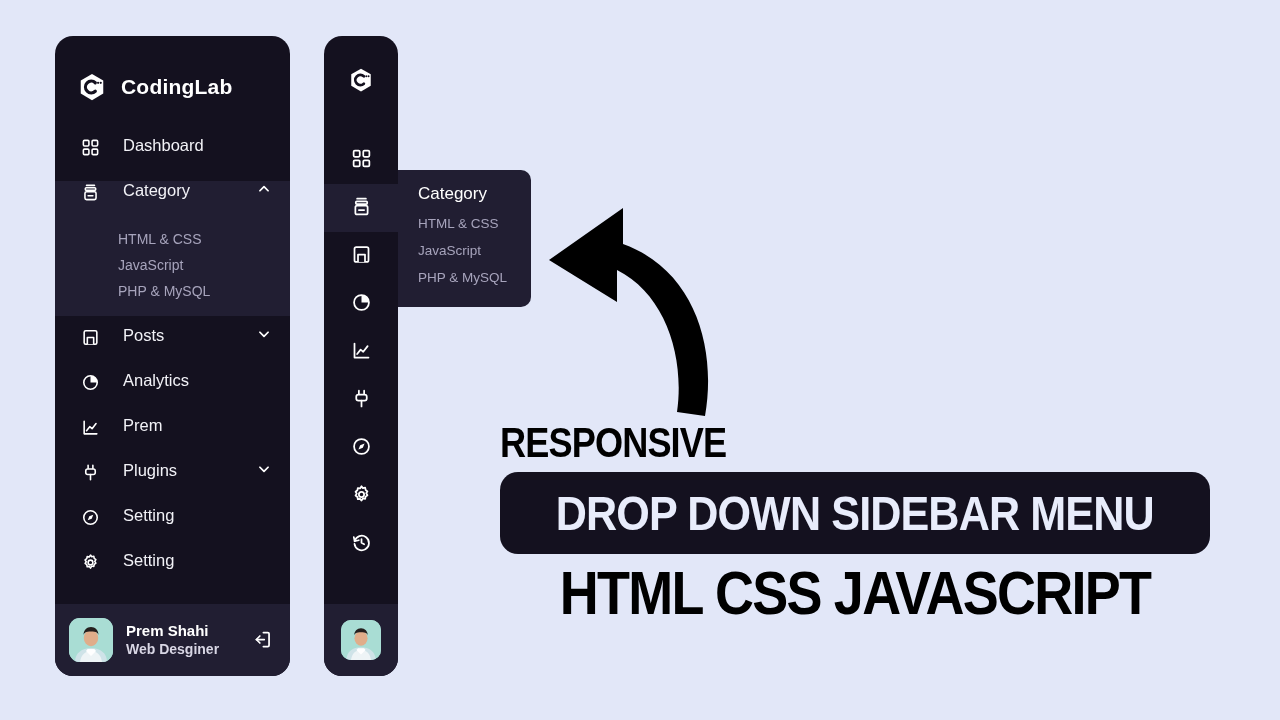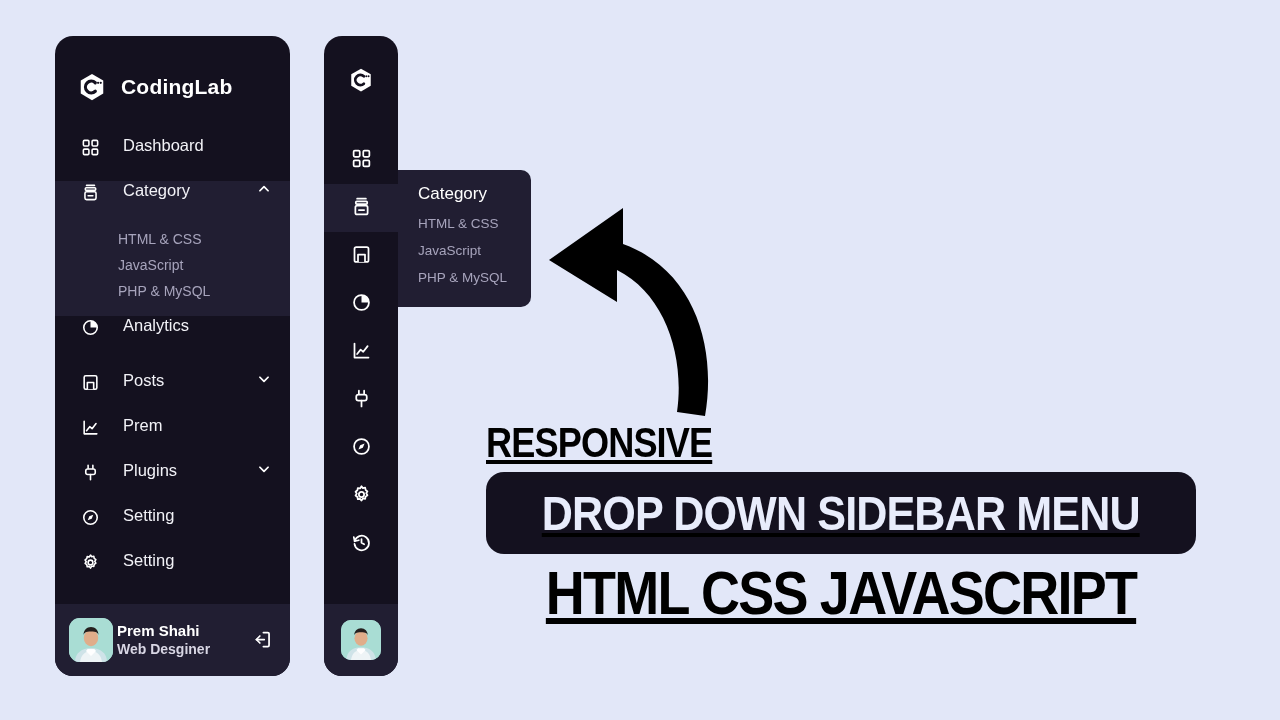--- a/index.html
+++ b/index.html
@@ -80,21 +80,21 @@
   }
 
   
   .profile-wrap { margin-top: auto; padding: 0 0 0 0; }
   .profile-card {
     background: #211e32;
     height: 72px;
     display: flex;
     align-items: center;
     padding: 0 16px 0 14px;
-    gap: 4px;
+    gap: 13px;
   }
   .avatar {
     width: 44px; height: 44px;
     border-radius: 11px;
     flex: 0 0 44px;
     overflow: hidden;
     position: relative;
     background: #a9ddd4;
   }
   .profile-text { flex: 1; min-width: 0; }
@@ -186,24 +186,23 @@
     position: absolute;
     left: 545px;
     top: 198px;
     width: 170px;
     height: 220px;
   }
 
   
   #promo {
     position: absolute;
-    left: 486px;
+    left: 500px;
     top: 422px;
     width: 710px;
-    text-decoration: underline;
   }
   .promo-kicker {
     font-family: "Liberation Sans Narrow", "Liberation Sans", sans-serif;
     font-size: 42px;
     font-weight: bold;
     color: #000000;
     letter-spacing: -1px;
     line-height: 1;
     transform: scaleX(.86);
     transform-origin: left center;
@@ -287,43 +286,43 @@
           </svg>
         </span>
       </div>
       <div class="submenu">
         <div class="submenu-item">HTML &amp; CSS</div>
         <div class="submenu-item">JavaScript</div>
         <div class="submenu-item">PHP &amp; MySQL</div>
       </div>
     </div>
 
-    <div class="menu-item">
-      <span class="m-icon">
-        <svg viewBox="0 0 24 24" width="19" height="19" fill="none" stroke="#ffffff" stroke-width="2">
-          <circle cx="12" cy="12" r="8.5"></circle>
-          <path d="M12 12 L12 3.5 A8.5 8.5 0 0 1 20.5 12 Z" fill="#ffffff" stroke="none"></path>
-        </svg>
-      </span>
-      <span class="m-label">Analytics</span>
-    </div>
-
     <div class="menu-item" style="margin-top:10px;">
       <span class="m-icon">
         <svg viewBox="0 0 24 24" width="19" height="19" fill="none" stroke="#ffffff" stroke-width="2" stroke-linejoin="round">
           <rect x="4" y="3.5" width="16" height="17" rx="2"></rect>
           <path d="M8 20.5V12h8v8.5" fill="#14111f"></path>
         </svg>
       </span>
       <span class="m-label">Posts</span>
       <span class="m-arrow">
         <svg viewBox="0 0 24 24" width="14" height="14" fill="none" stroke="#ffffff" stroke-width="3" stroke-linecap="round" stroke-linejoin="round">
           <polyline points="5,9 12,16 19,9"></polyline>
         </svg>
       </span>
+    </div>
+
+    <div class="menu-item">
+      <span class="m-icon">
+        <svg viewBox="0 0 24 24" width="19" height="19" fill="none" stroke="#ffffff" stroke-width="2">
+          <circle cx="12" cy="12" r="8.5"></circle>
+          <path d="M12 12 L12 3.5 A8.5 8.5 0 0 1 20.5 12 Z" fill="#ffffff" stroke="none"></path>
+        </svg>
+      </span>
+      <span class="m-label">Analytics</span>
     </div>
 
     <div class="menu-item">
       <span class="m-icon">
         <svg viewBox="0 0 24 24" width="19" height="19" fill="none" stroke="#ffffff" stroke-width="2" stroke-linecap="round" stroke-linejoin="round">
           <polyline points="4,4 4,20 20,20"></polyline>
           <polyline points="7,16 11,11 14,13.5 19,7"></polyline>
         </svg>
       </span>
       <span class="m-label">Prem</span>

